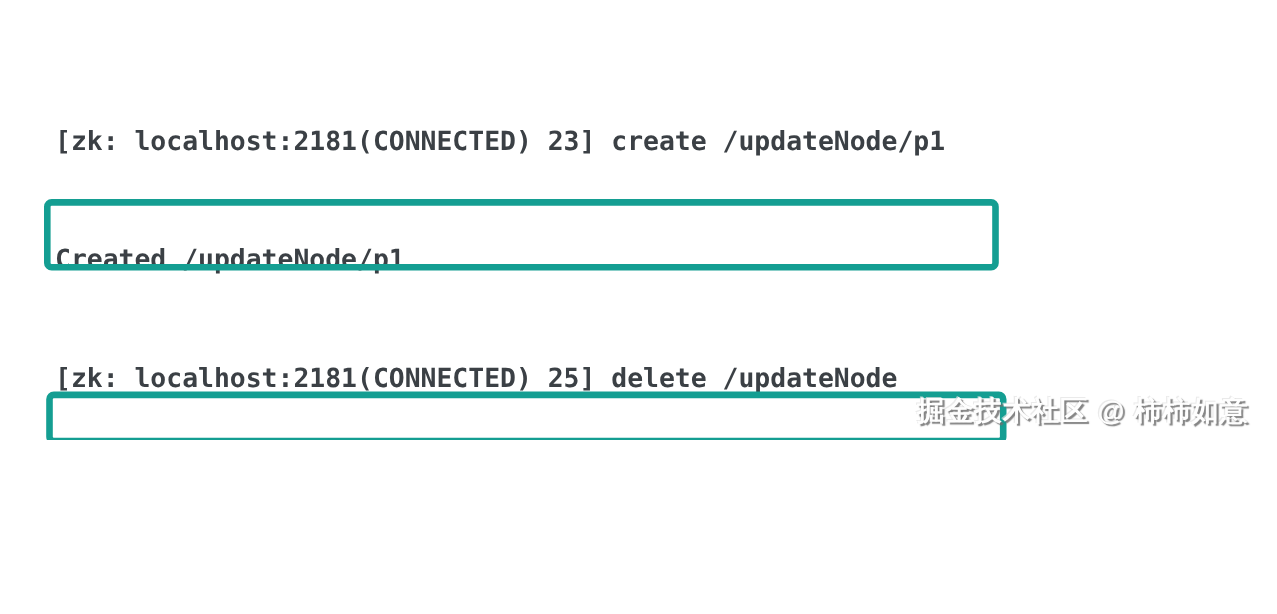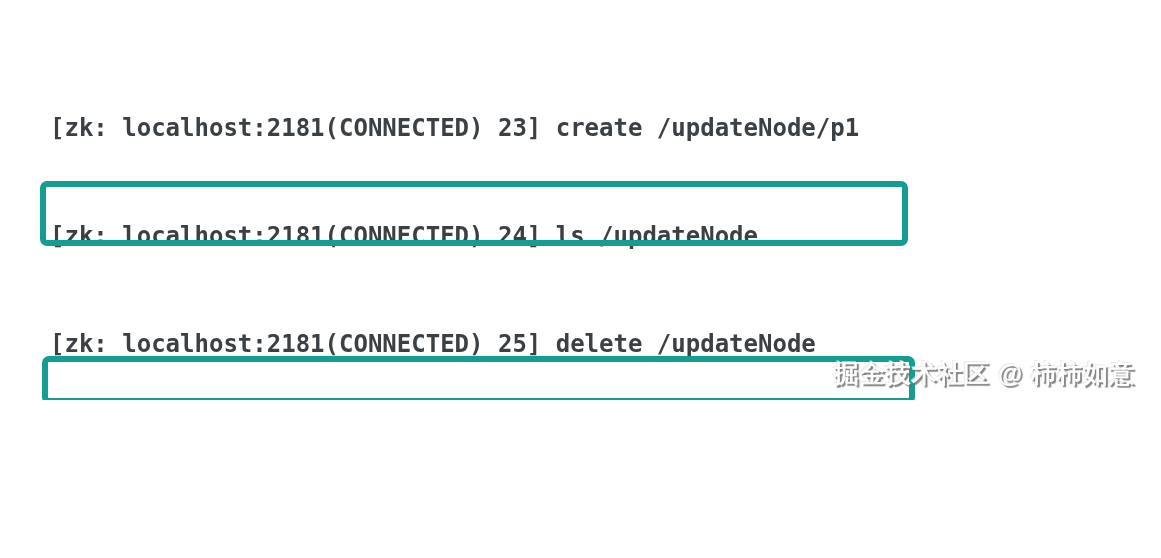--- a/index.html
+++ b/index.html
@@ -52,21 +52,21 @@
     white-space: nowrap;
   }
 </style>
 </head>
 <body>
 
 <div class="screen">
 
   <div class="terminal">
     <div class="line">[zk: localhost:2181(CONNECTED) 23] create /updateNode/p1</div>
-    <div class="line">[zk: localhost:2181(CONNECTED) 24] ls /updateNode</div>
+    <div class="line">Created /updateNode/p1</div>
     <div class="line">[zk: localhost:2181(CONNECTED) 25] delete /updateNode</div>
     
     
     
     
     
     
     
     
   </div>

